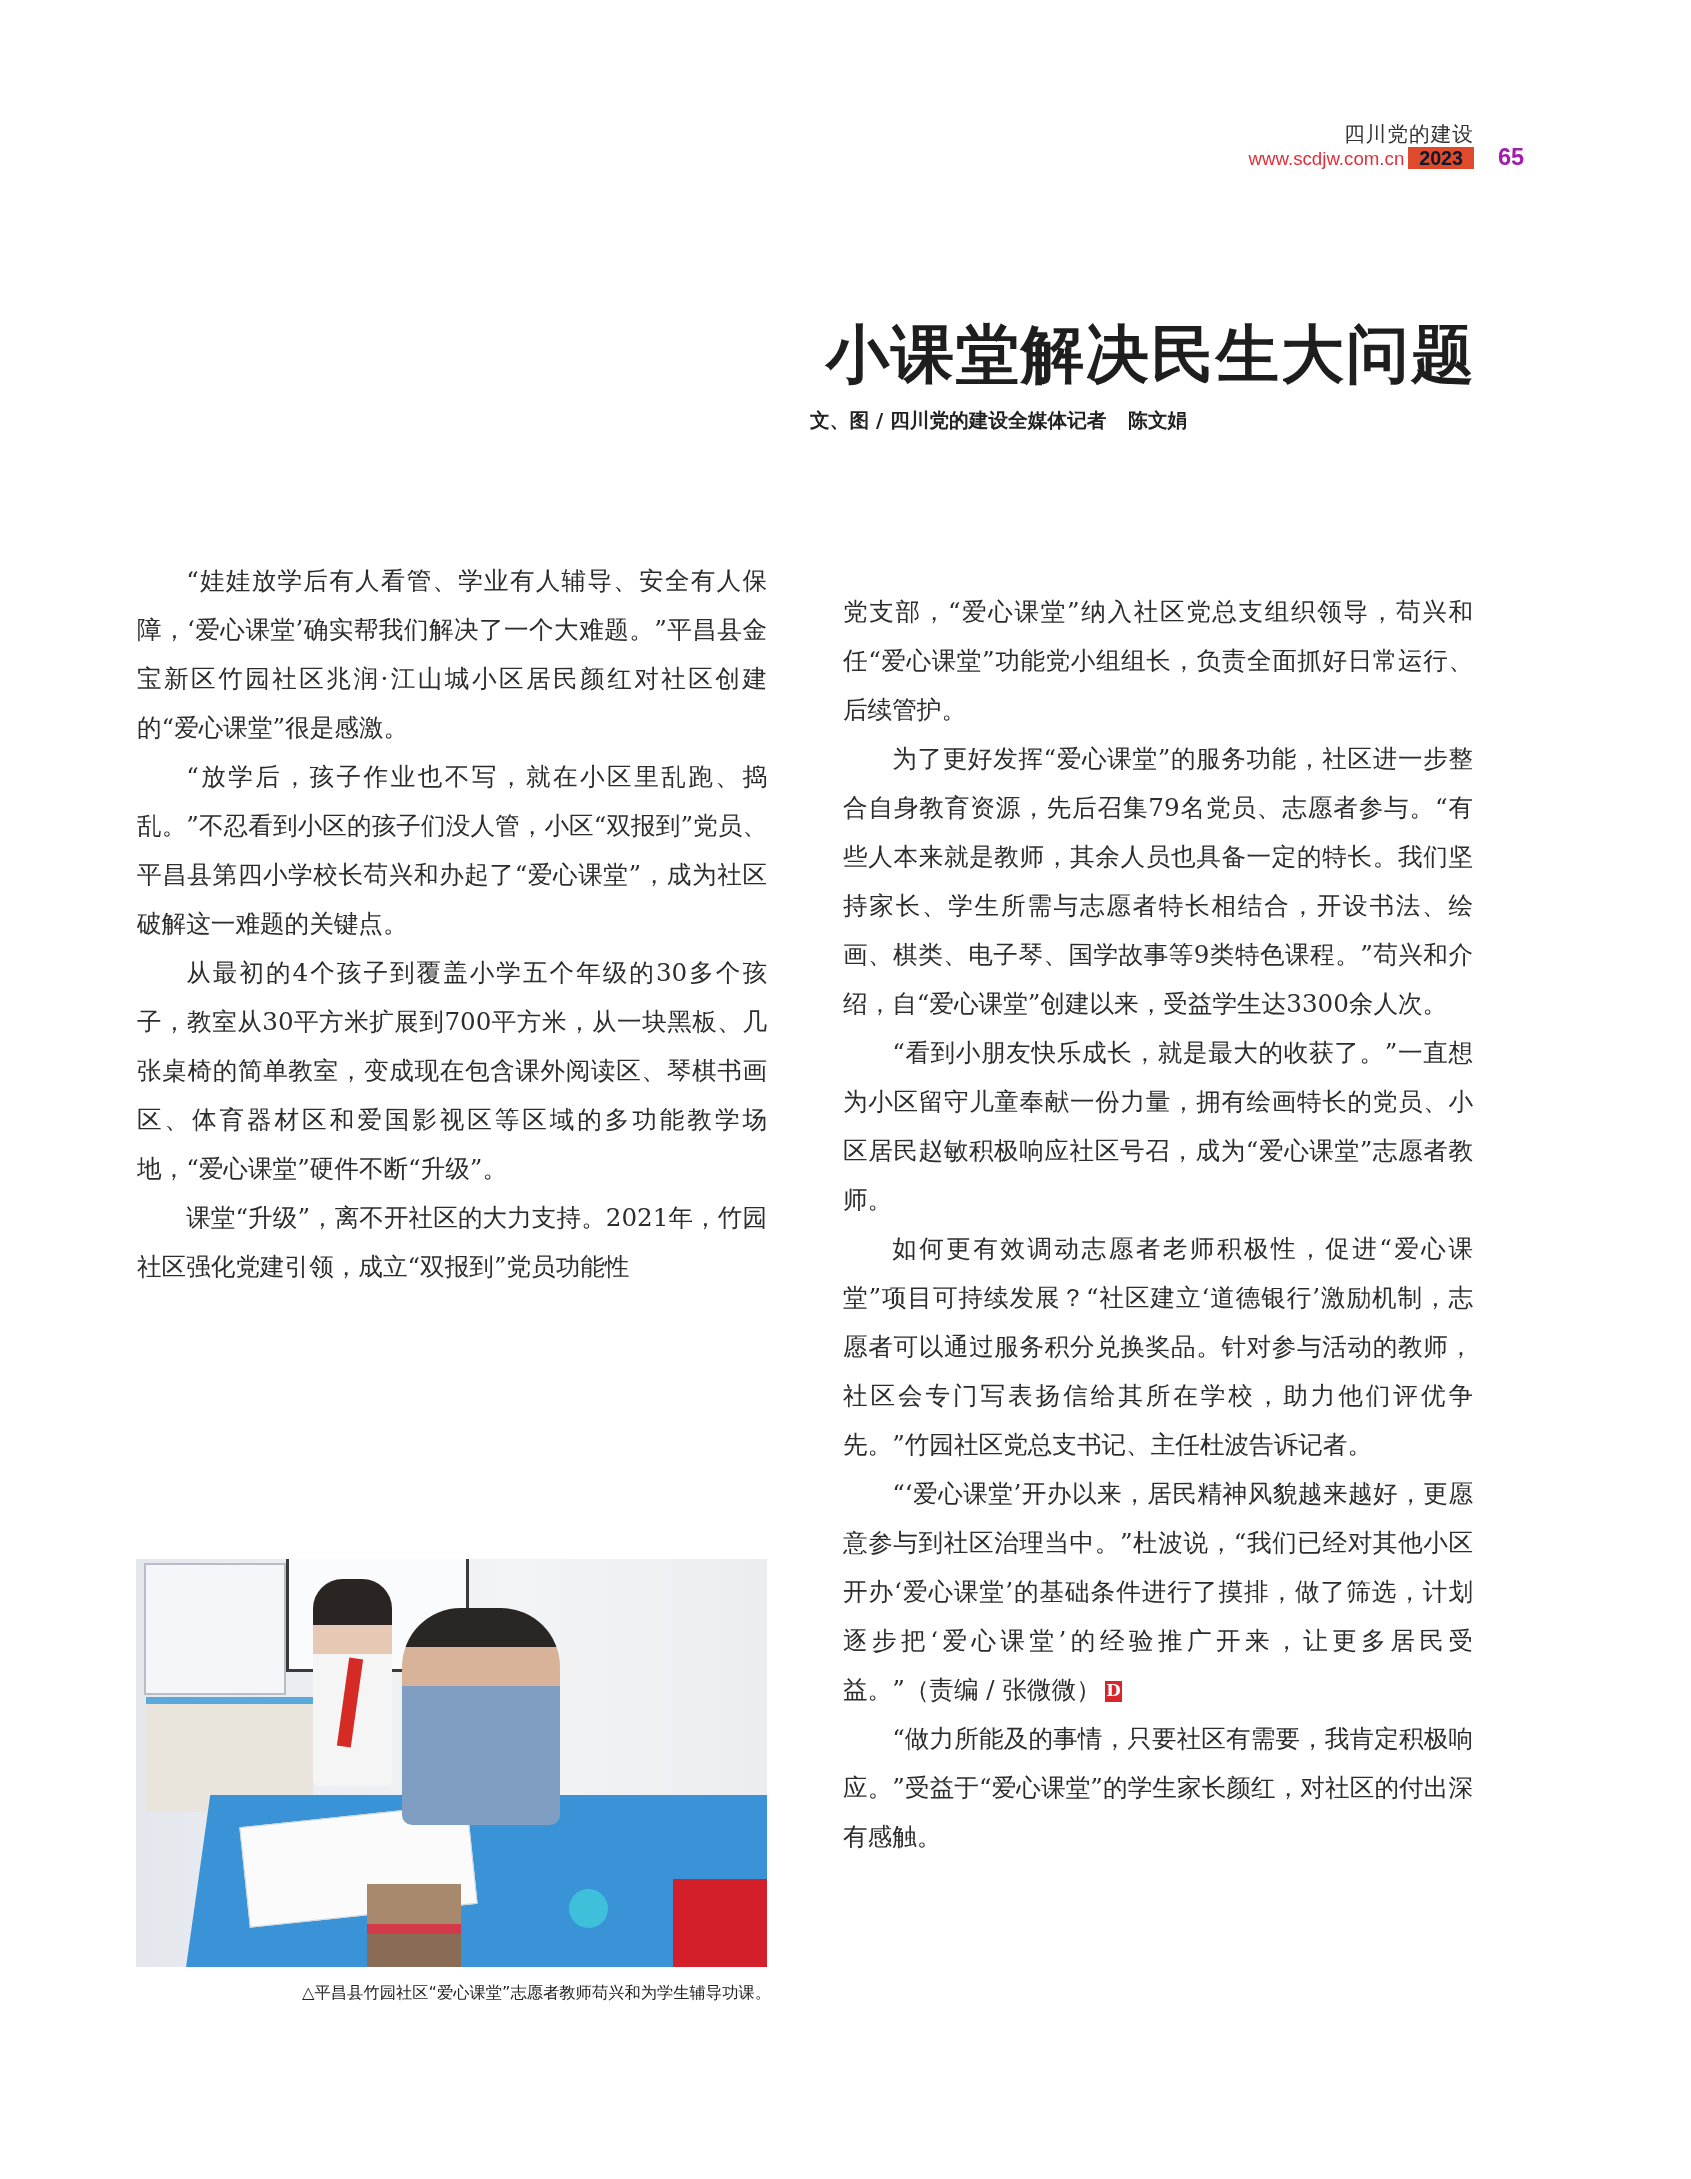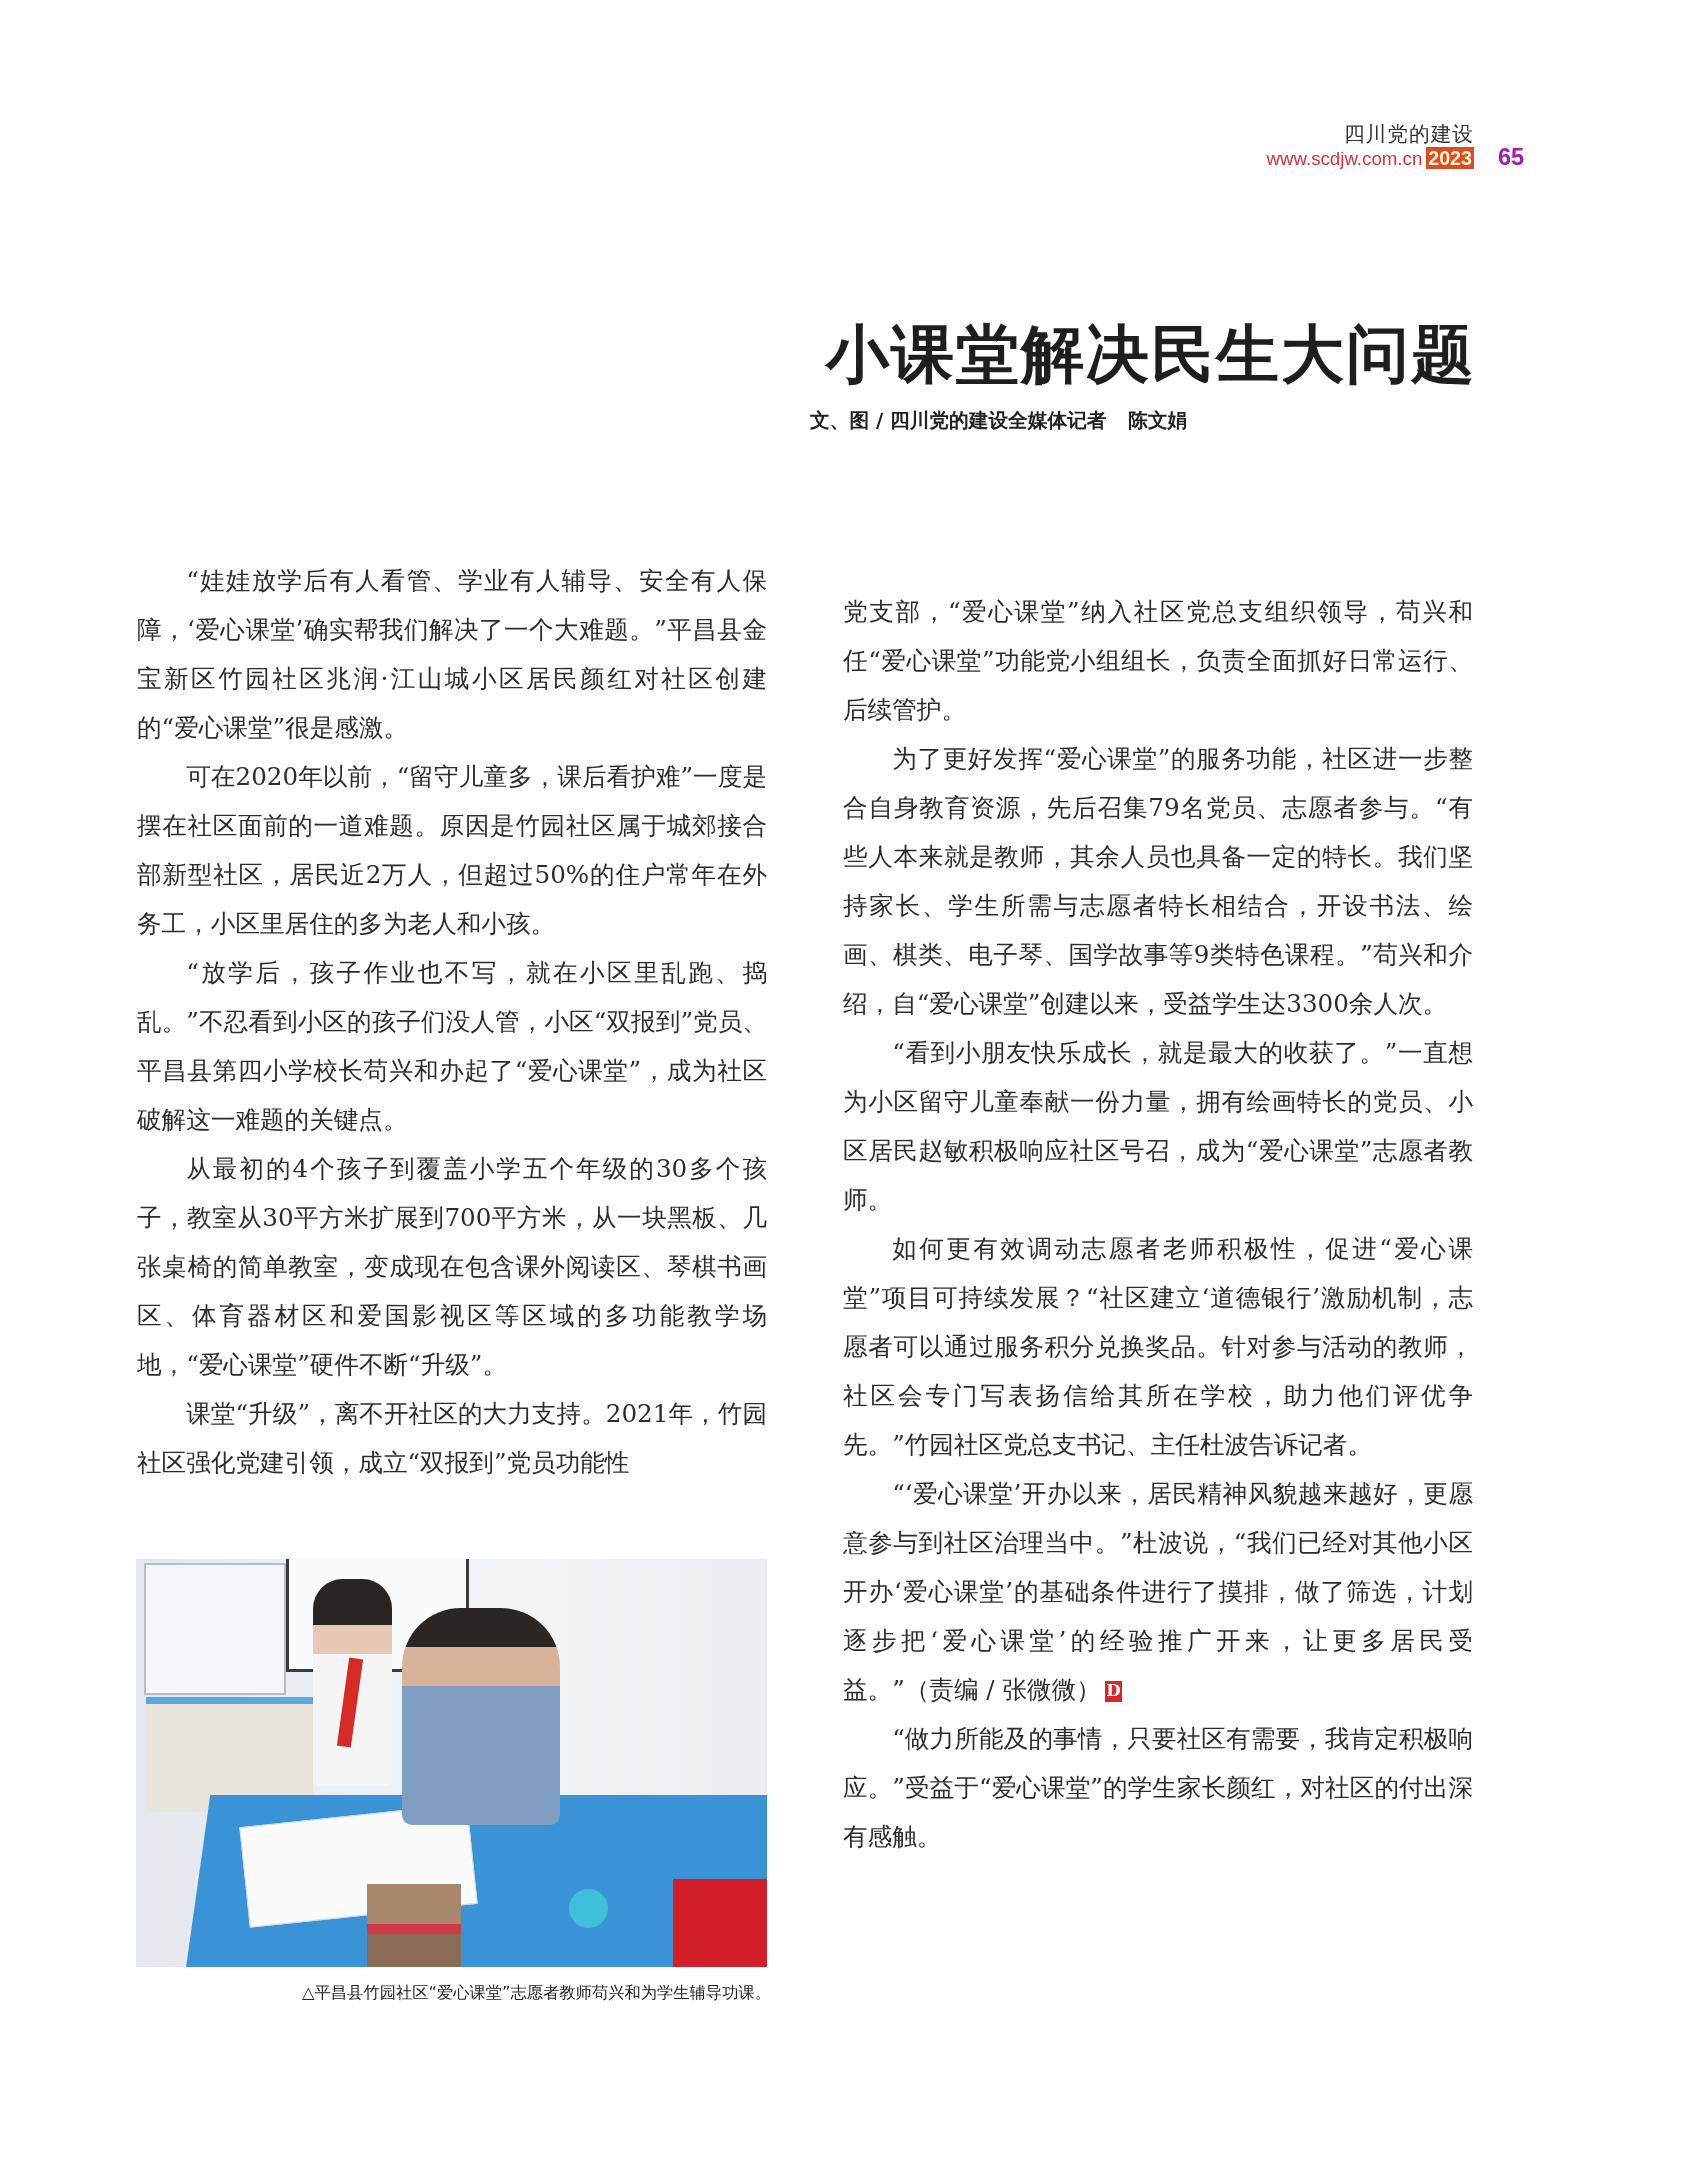--- a/index.html
+++ b/index.html
@@ -5,22 +5,22 @@
   html, body { margin: 0; padding: 0; background: #ffffff; }
   body { width: 1691px; height: 2180px; position: relative; overflow: hidden;
          font-family: "DejaVu Serif", "Liberation Serif", serif; color: #2a2a2a; }
 
   .masthead { position: absolute; right: 217px; top: 122px; text-align: right; }
   .masthead .pub { font-family: "DejaVu Sans", "Liberation Sans", sans-serif;
                    font-size: 20.7px; color: #333; line-height: 25.6px; letter-spacing: 1px; }
   .masthead .line2 { font-family: "Liberation Sans", "DejaVu Sans", sans-serif;
                      font-size: 18.7px; line-height: 21.7px; white-space: nowrap; }
   .masthead .url { color: #e0303a; }
-  .masthead .year { background: #e04a2c; color: #fef9c3; font-weight: bold;
-                    padding: 0 2px; margin-left: 3.9px; font-size: 19.7px; }
+  .masthead .year { background: #e04a2c; color: #0f172a; font-weight: bold;
+                    padding: 0 11px; margin-left: 3.9px; font-size: 19.7px; }
   .page-num { position: absolute; left: 1498px; top: 144px;
               font-family: "Liberation Sans", "DejaVu Sans", sans-serif;
               font-weight: bold; font-size: 23.6px; color: #a21caf; }
 
   .title { position: absolute; left: 810px; top: 296px; width: 690px;
            font-family: "DejaVu Serif", "Liberation Serif", serif; font-weight: bold;
            font-size: 63px; letter-spacing: 2px; color: #1e1e1e; white-space: nowrap; }
   .byline { position: absolute; left: 810px; top: 407px;
             font-family: "DejaVu Sans", "Liberation Sans", sans-serif; font-weight: bold;
             font-size: 19.7px; color: #222; white-space: nowrap; }
@@ -83,21 +83,20 @@
 </div>
 <div class="page-num">65</div>
 
 <h1 class="title" style="margin:16px;">小课堂解决民生大问题</h1>
 <div class="byline">
   <span>文、图 / 四川党的建设全媒体记者</span><span class="author">陈文娟</span>
 </div>
 
 <div class="column col-left">
   <p>“娃娃放学后有人看管、学业有人辅导、安全有人保障，‘爱心课堂’确实帮我们解决了一个大难题。”平昌县金宝新区竹园社区兆润·江山城小区居民颜红对社区创建的“爱心课堂”很是感激。</p>
-  <p>可在2020年以前，“留守儿童多，课后看护难”一度是摆在社区面前的一道难题。原因是竹园社区属于城郊接合部新型社区，居民近2万人，但超过50%的住户常年在外务工，小区里居住的多为老人和小孩。</p>
   <p>“放学后，孩子作业也不写，就在小区里乱跑、捣乱。”不忍看到小区的孩子们没人管，小区“双报到”党员、平昌县第四小学校长苟兴和办起了“爱心课堂”，成为社区破解这一难题的关键点。</p>
   <p>从最初的4个孩子到覆盖小学五个年级的30多个孩子，教室从30平方米扩展到700平方米，从一块黑板、几张桌椅的简单教室，变成现在包含课外阅读区、琴棋书画区、体育器材区和爱国影视区等区域的多功能教学场地，“爱心课堂”硬件不断“升级”。</p>
   <p>课堂“升级”，离不开社区的大力支持。2021年，竹园社区强化党建引领，成立“双报到”党员功能性</p>
 </div>
 
 <div class="column col-right">
   <p class="cont">党支部，“爱心课堂”纳入社区党总支组织领导，苟兴和任“爱心课堂”功能党小组组长，负责全面抓好日常运行、后续管护。</p>
   <p>为了更好发挥“爱心课堂”的服务功能，社区进一步整合自身教育资源，先后召集79名党员、志愿者参与。“有些人本来就是教师，其余人员也具备一定的特长。我们坚持家长、学生所需与志愿者特长相结合，开设书法、绘画、棋类、电子琴、国学故事等9类特色课程。”苟兴和介绍，自“爱心课堂”创建以来，受益学生达3300余人次。</p>
   <p>“看到小朋友快乐成长，就是最大的收获了。”一直想为小区留守儿童奉献一份力量，拥有绘画特长的党员、小区居民赵敏积极响应社区号召，成为“爱心课堂”志愿者教师。</p>
   <p>如何更有效调动志愿者老师积极性，促进“爱心课堂”项目可持续发展？“社区建立‘道德银行’激励机制，志愿者可以通过服务积分兑换奖品。针对参与活动的教师，社区会专门写表扬信给其所在学校，助力他们评优争先。”竹园社区党总支书记、主任杜波告诉记者。</p>

